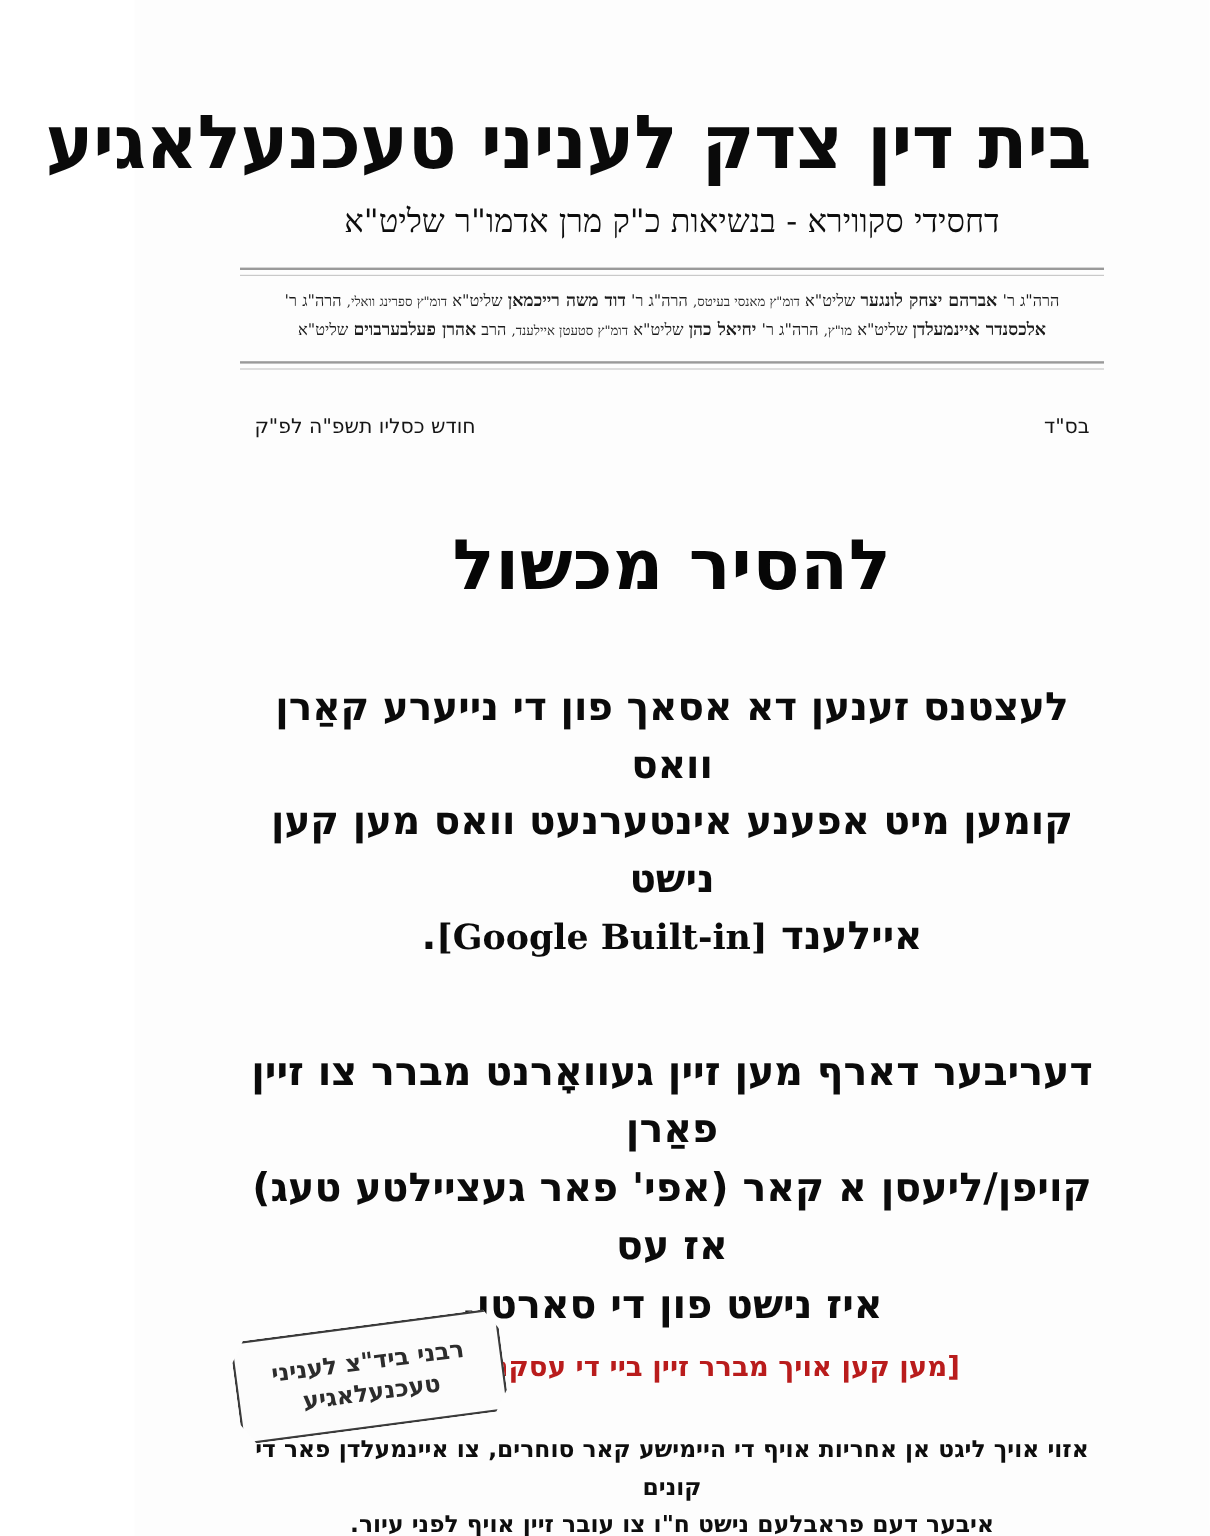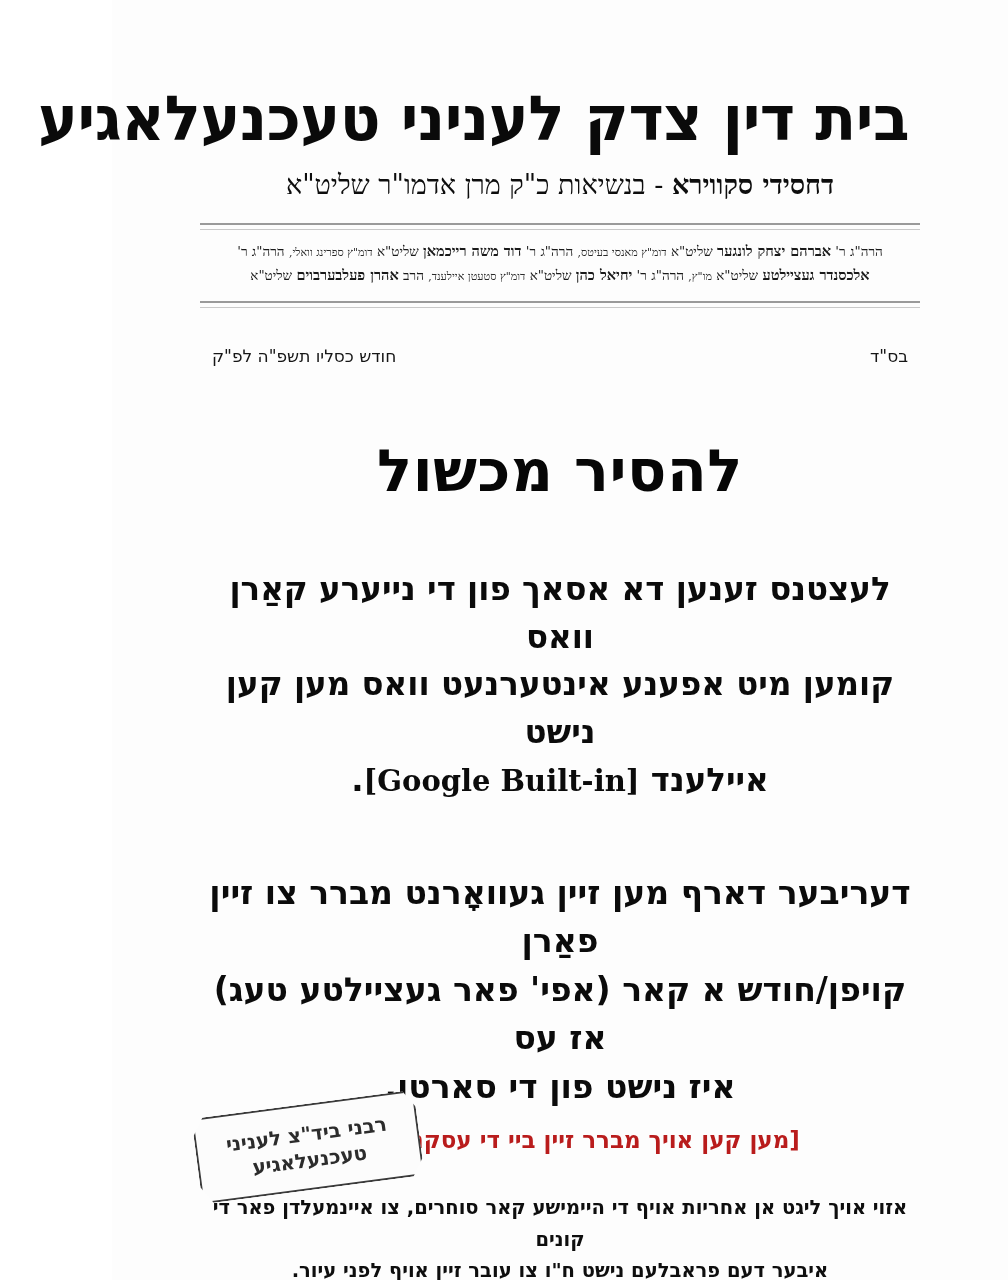--- a/index.html
+++ b/index.html
@@ -43,21 +43,21 @@
   }
   .org-subtitle {
     margin-top: 16px;
     font-family: "DejaVu Serif", "Liberation Serif", serif;
     font-size: 27px;
     line-height: 1.2;
     color: #0d0d0d;
     white-space: nowrap;
   }
   .org-subtitle .bold-part {
-    font-weight: 700;
+    font-weight: 400;
   }
 
   
   .rule-top {
     margin-top: 22px;
     height: 4px;
     border-top: 2px solid #9a9a9a;
     border-bottom: 1px solid #c9c9c9;
   }
   .rule-bottom {
@@ -217,21 +217,21 @@
       <span class="nm">אברהם יצחק לונגער</span>
       <span>שליט"א</span>
       <span class="ttl">דומ"ץ מאנסי בעיטס,</span>
       <span>הרה"ג ר'</span>
       <span class="nm">דוד משה רייכמאן</span>
       <span>שליט"א</span>
       <span class="ttl">דומ"ץ ספרינג וואלי,</span>
       <span>הרה"ג ר'</span>
     </div>
     <div>
-      <span class="nm">אלכסנדר געציילטע</span>
+      <span class="nm">אלכסנדר איינמעלדן</span>
       <span>שליט"א</span>
       <span class="ttl">מו"ץ,</span>
       <span>הרה"ג ר'</span>
       <span class="nm">יחיאל כהן</span>
       <span>שליט"א</span>
       <span class="ttl">דומ"ץ סטעטן איילענד,</span>
       <span>הרב</span>
       <span class="nm">אהרן פעלבערבוים</span>
       <span>שליט"א</span>
     </div>
@@ -250,21 +250,21 @@
     <div>לעצטנס זענען דא אסאך פון די נייערע קאַרן וואס</div>
     <div>קומען מיט אפענע אינטערנעט וואס מען קען נישט</div>
     <div>
       <span>איילענד</span>
       <span class="latin">[Google Built-in]</span><span>.</span>
     </div>
   </div>
 
   <div class="para para-2">
     <div>דעריבער דארף מען זיין געוואָרנט מברר צו זיין פאַרן</div>
-    <div>קויפן/חודש א קאר (אפי' פאר געציילטע טעג) אז עס</div>
+    <div>קויפן/ליעסן א קאר (אפי' פאר געציילטע טעג) אז עס</div>
     <div>איז נישט פון די סארטן.</div>
   </div>
 
   <div class="note-line">[מען קען אויך מברר זיין ביי די עסקני לטהר].</div>
 
   <div class="para-3">
     <div>אזוי אויך ליגט אן אחריות אויף די היימישע קאר סוחרים, צו איינמעלדן פאר די קונים</div>
     <div>איבער דעם פראבלעם נישט ח"ו צו עובר זיין אויף לפני עיור.</div>
   </div>
 

